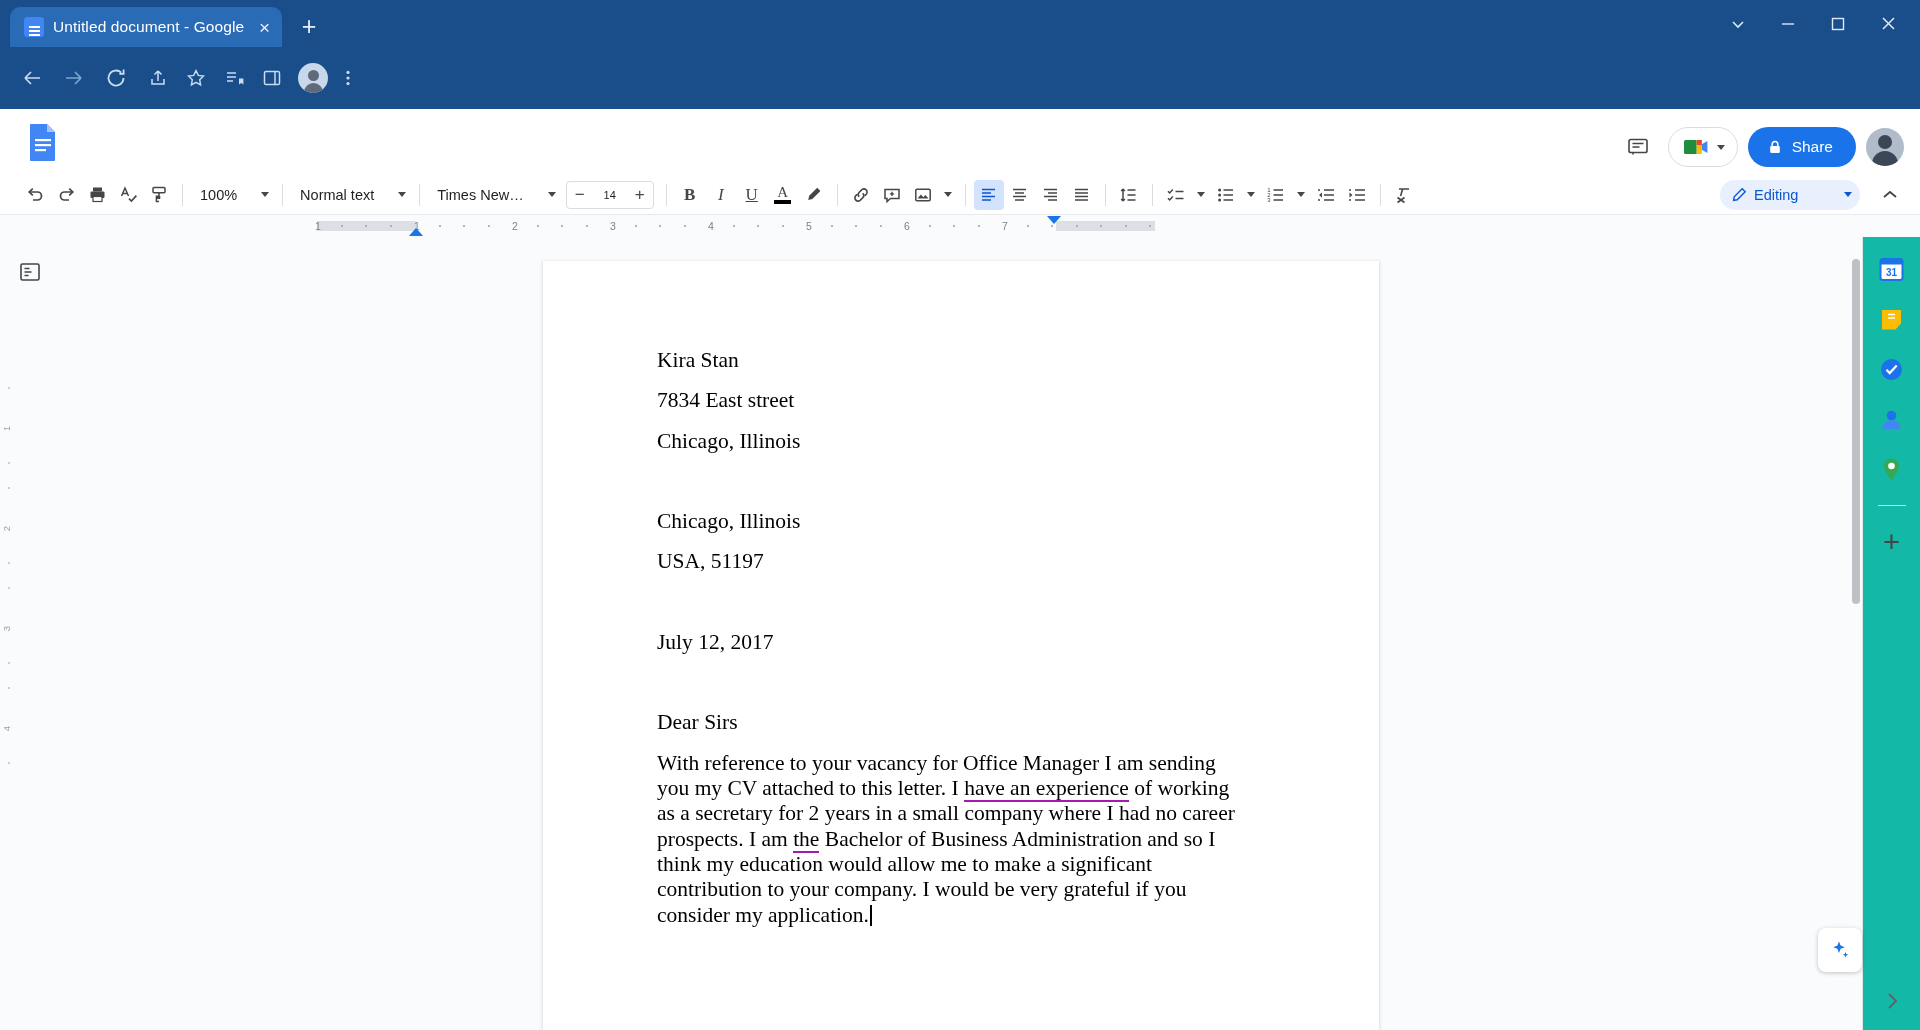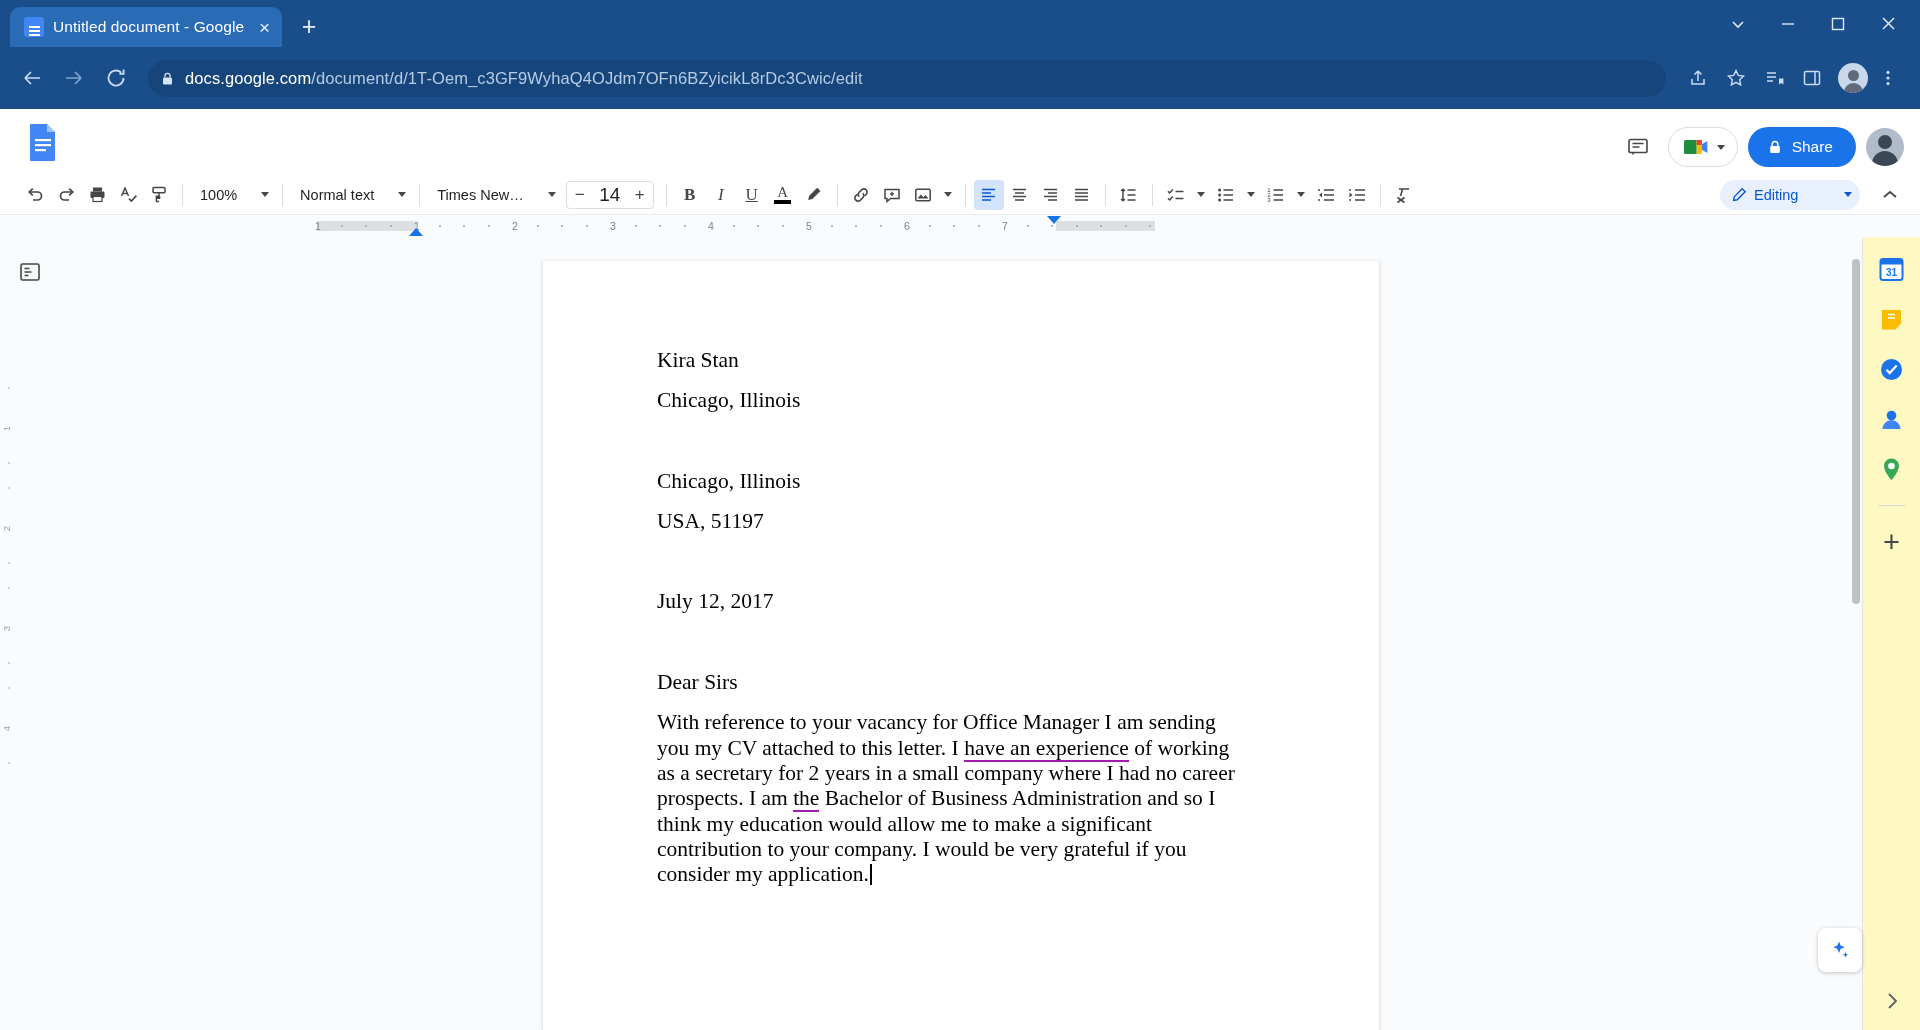--- a/index.html
+++ b/index.html
@@ -125,21 +125,21 @@
     height: 30px; border-radius: 4px; display: flex; align-items: center;
     padding: 0 5px 0 9px; gap: 24px; font-size: 14.5px; color: #1f1f1f; cursor: pointer; flex: none;
   }
   .tb-zoom { min-width: 72px; } .tb-style { min-width: 108px; } .tb-font { min-width: 112px; }
   .caret { width: 0; height: 0; border-left: 4px solid transparent; border-right: 4px solid transparent; border-top: 5px solid #444746; flex: none;}
   .fontsize {
     display: flex; align-items: center; height: 28px; border: 1px solid #dadce0;
     border-radius: 4px; margin: 0 4px; flex: none;
   }
   .fontsize .pm { width: 26px; height: 26px; display: flex; align-items: center; justify-content: center; color: #444746; cursor: pointer; font-size: 17px; }
-  .fontsize .val { width: 34px; text-align: center; font-size: 19px; color: #1f1f1f; cursor: text; }
+  .fontsize .val { width: 34px; text-align: center; font-size: 11px; color: #1f1f1f; cursor: text; }
   .tb-dd { width: 18px; height: 30px; display: flex; align-items: center; justify-content: center; cursor: pointer; flex: none;}
   .editing-pill {
     position: absolute; right: 60px; height: 30px; width: 140px; background: #e8f0fe;
     border-radius: 15px; display: flex; align-items: center; gap: 7px; padding: 0 8px 0 11px;
     color: #0b57d0; font-size: 14.5px; cursor: pointer;
   }
   .editing-pill .lbl { flex: 1; }
   .tb-collapse { position: absolute; right: 20px; color: #444746; cursor: pointer; display:flex; }
 
   
@@ -186,21 +186,21 @@
     position: absolute; right: 0; top: 0; width: 12px; height: 100%;
     background: transparent;
   }
   .vscroll .thumb {
     position: absolute; right: 2px; top: 22px; width: 8px; height: 345px;
     background: #bdc1c6; border-radius: 5px; cursor: pointer;
   }
 
   
   .side-panel {
-    width: 58px; flex: none; background: #fef9c3; border-left: 1px solid #e3e6e8;
+    width: 58px; flex: none; background: #14b8a6; border-left: 1px solid #e3e6e8;
     display: flex; flex-direction: column; align-items: center; padding-top: 14px; gap: 14px;
     position: relative;
   }
   .sp-ico { width: 36px; height: 36px; display: flex; align-items: center; justify-content: center; cursor: pointer; border-radius: 50%; }
   .sp-div { width: 28px; height: 1px; background: #dadce0; margin: 4px 0; }
   .sp-plus { color: #444746; font-size: 29px; font-weight: 300; cursor: pointer; line-height: 1; }
   .explore-btn {
     position: absolute; bottom: 58px; right: 58px; width: 44px; height: 44px;
     border-radius: 8px; background: #fff; box-shadow: 0 1px 4px rgba(60,64,67,.3);
     display: flex; align-items: center; justify-content: center; cursor: pointer;
@@ -262,29 +262,20 @@
           <path d="M3 11h15m0 0l-6-6m6 6l-6 6" stroke="currentColor" stroke-width="1.7" fill="none"></path>
         </svg>
     </div>
     <div class="nav-ico">
       <svg width="22" height="22" viewBox="0 0 22 22">
           <path d="M18.5 11a7.5 7.5 0 1 1-2.3-5.4" stroke="currentColor" stroke-width="1.8" fill="none"></path>
           <path d="M18.6 2.6v4.2h-4.2" stroke="currentColor" stroke-width="1.8" fill="none"></path>
         </svg>
     </div>
 
-    <div class="omnibox">
-      <span class="lockico">
-        <svg width="15" height="15" viewBox="0 0 15 15">
-            <rect x="3" y="6.5" width="9" height="7" rx="1.2" fill="currentColor"></rect>
-            <path d="M5 6.5V4.8a2.5 2.5 0 0 1 5 0v1.7" stroke="currentColor" stroke-width="1.3" fill="none"></path>
-          </svg>
-      </span>
-      <span class="url"><span class="host">docs.google.com</span><span class="path">/document/d/1T-Oem_c3GF9WyhaQ4OJdm7OFn6BZyicikL8rDc3Cwic/edit</span></span>
-    </div>
 
     <div class="omni-right">
       <div class="nav-ico">
         <svg width="20" height="20" viewBox="0 0 20 20">
             <path d="M10 13V3m0 0L6.5 6.5M10 3l3.5 3.5" stroke="currentColor" stroke-width="1.5" fill="none"></path>
             <path d="M4 11v5h12v-5" stroke="currentColor" stroke-width="1.5" fill="none"></path>
           </svg>
       </div>
       <div class="nav-ico">
         <svg width="20" height="20" viewBox="0 0 20 20">
@@ -634,20 +625,21 @@
             <span class="lmr-dot" style="top:425px"></span>
           <span class="lmr-dot" style="top:450px"></span>
             <span class="lmr-dot" style="top:525px"></span>
         </div>
       </div>
 
       <div class="canvas">
         <div class="page">
           <div class="doc-text">
             <p>Kira Stan</p>
+            <p>7834 East street</p>
             <p>Chicago, Illinois</p>
             <p class="blank"></p>
             <p>Chicago, Illinois</p>
             <p>USA, 51197</p>
             <p class="blank"></p>
             <p>July 12, 2017</p>
             <p class="blank"></p>
             <p>Dear Sirs</p>
             <p><span>With reference to your vacancy for Office Manager I am sending you my CV attached to this letter. I </span><span class="gram-err">have an experience</span><span> of working as a secretary for 2 years in a small company where I had no career prospects. I am </span><span class="gram-err">the</span><span> Bachelor of Business Administration and so I think my education would allow me to make a significant contribution to your company. I would be very grateful if you consider my application.</span><span class="caret-bar"></span></p>
           </div>

